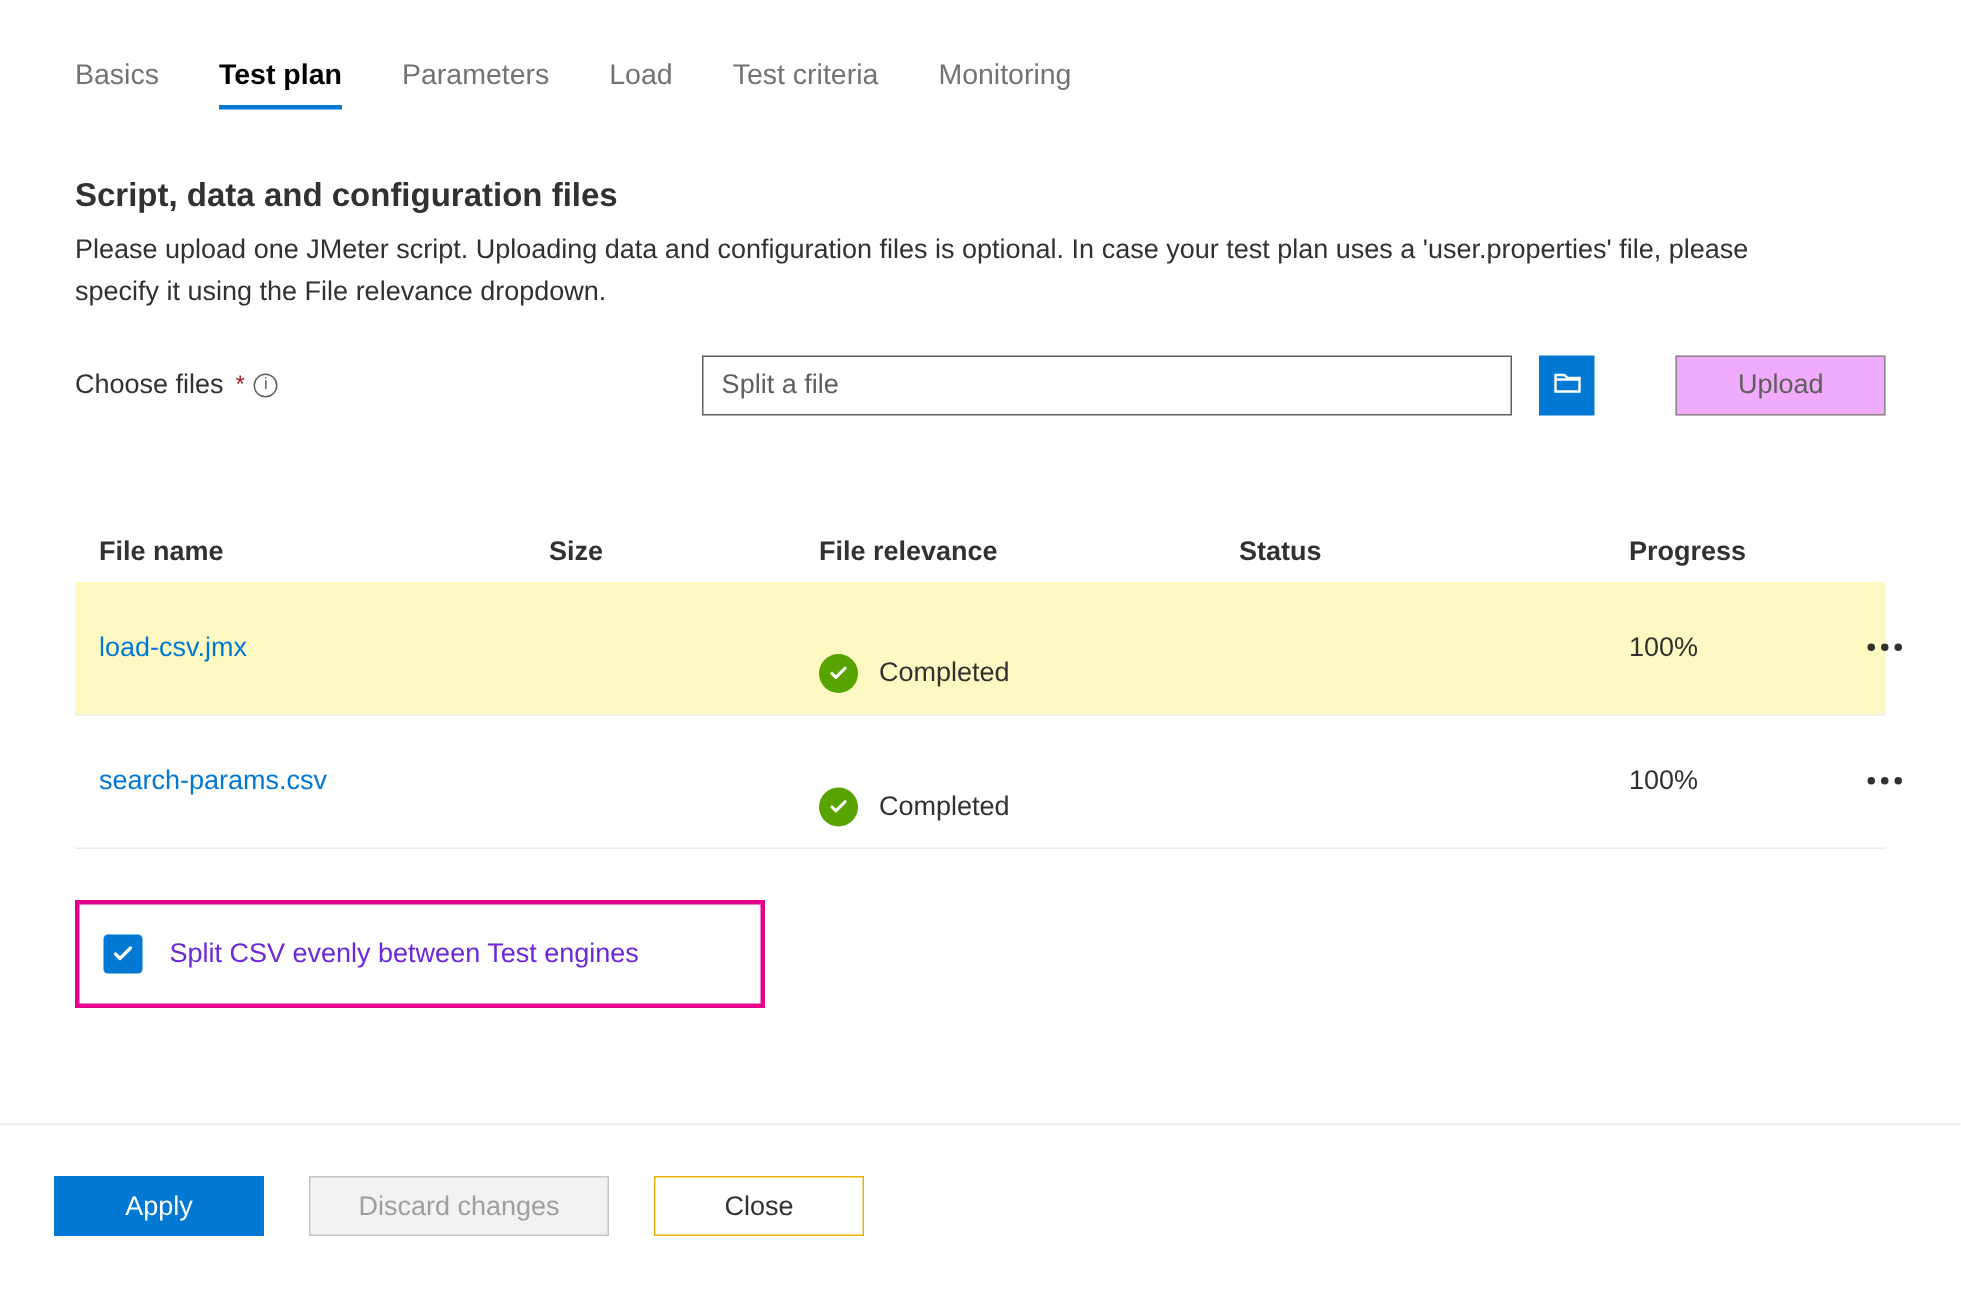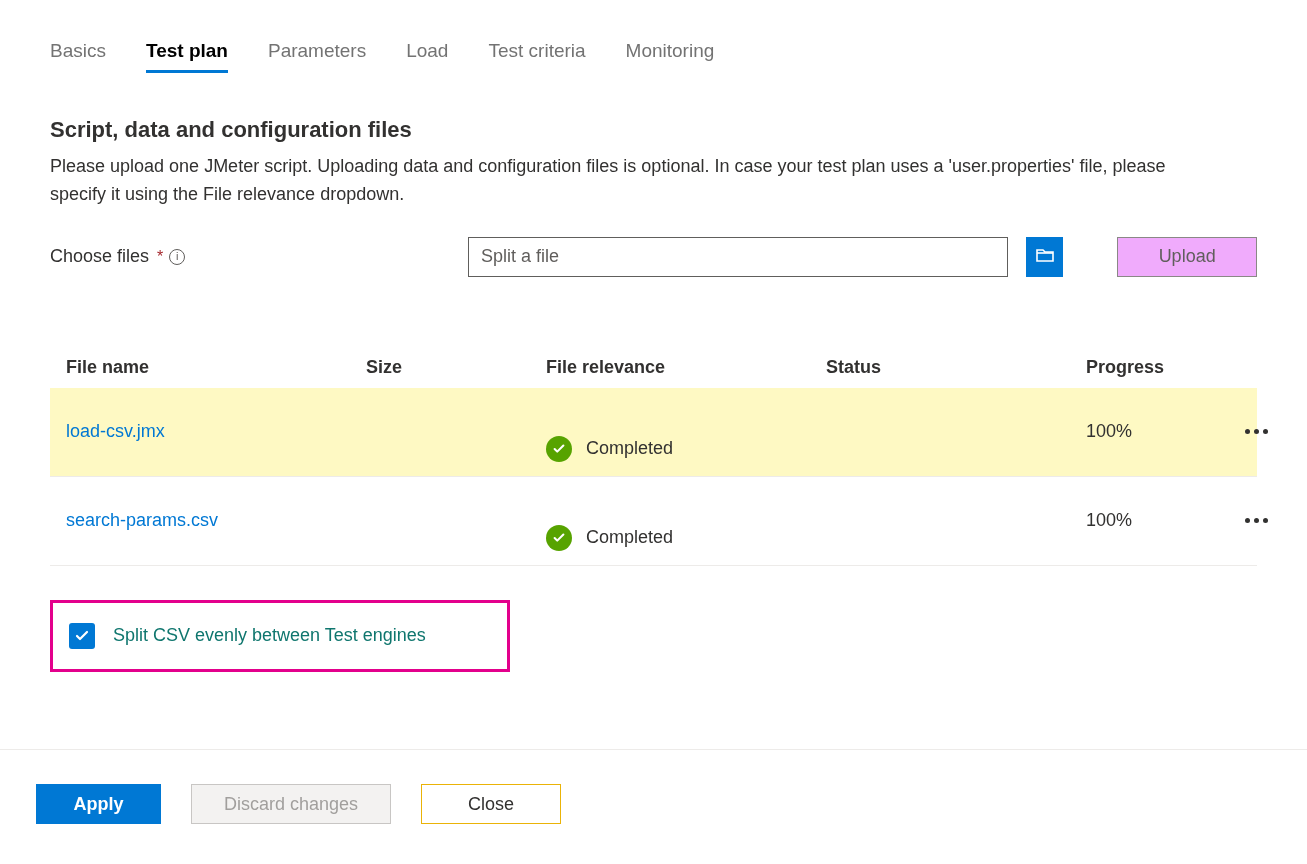--- a/index.html
+++ b/index.html
@@ -88,35 +88,35 @@
     display:flex; align-items:center; gap:18px;
     width: 460px;
     margin-top: 34px;
   }
   .checkbox {
     width:26px; height:26px; border-radius:3px; background:#0078d4;
     display:flex; align-items:center; justify-content:center;
     cursor:pointer;
   }
   .checkbox svg { width:16px; height:16px; }
-  .checkbox-label { font-size:18px; color:#0f766e; }
+  .checkbox-label { font-size:18px; color:#6d28d9; }
 
   
   .footer {
     position:absolute; left:0; right:0; bottom:40px;
     border-top:1px solid #edebe9;
     padding: 34px 36px 0;
     display:flex; gap:30px;
   }
   .btn {
     height:40px; padding: 0 28px; font-size:18px;
     display:flex; align-items:center; justify-content:center;
     cursor:pointer; border:1px solid transparent;
   }
-  .btn-primary { background:#0078d4; color:#fff; width:125px; font-weight:700;}
+  .btn-primary { background:#0078d4; color:#fff; width:140px; font-weight:400;}
   .btn-disabled { background:#f3f2f1; color:#a19f9d; border:1px solid #c8c6c4; width: 200px;}
   .btn-secondary { background:#fff; color:#323130; border:1px solid #eab308; width: 140px;}
 </style>
 </head>
 <body>
 
 <div class="page">
 
   <div class="tabs">
     <div class="tab">Basics</div>

